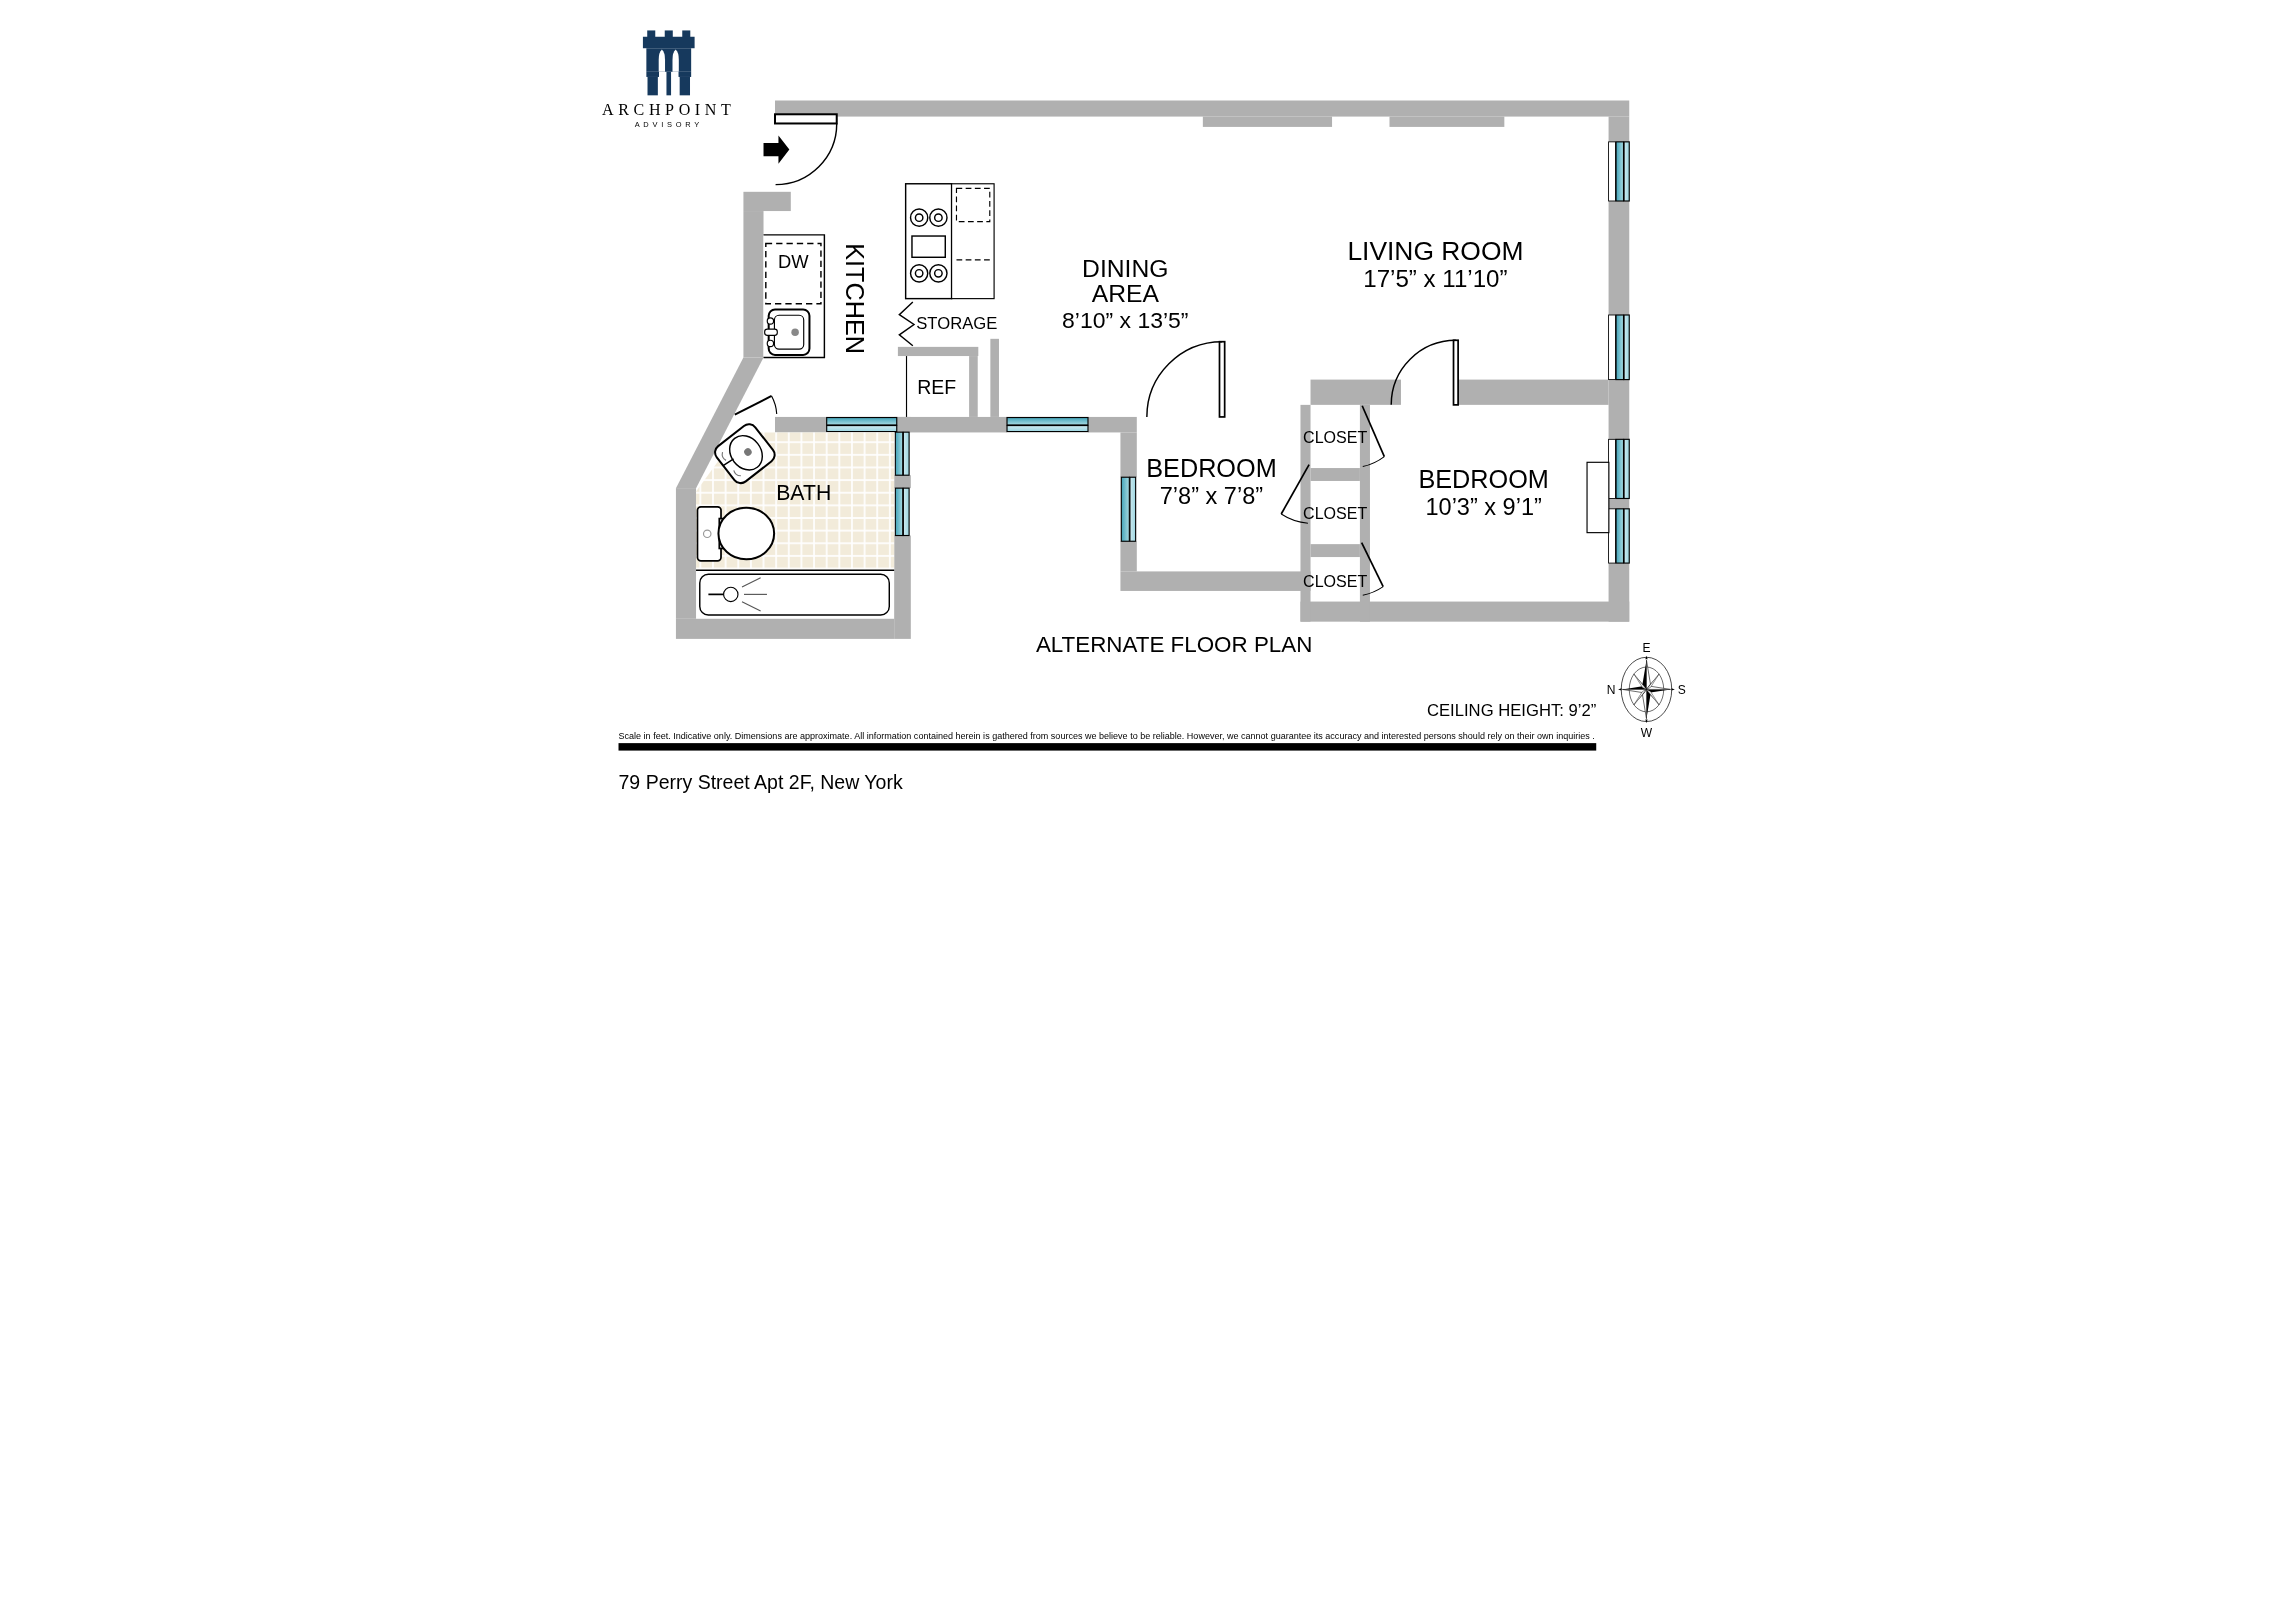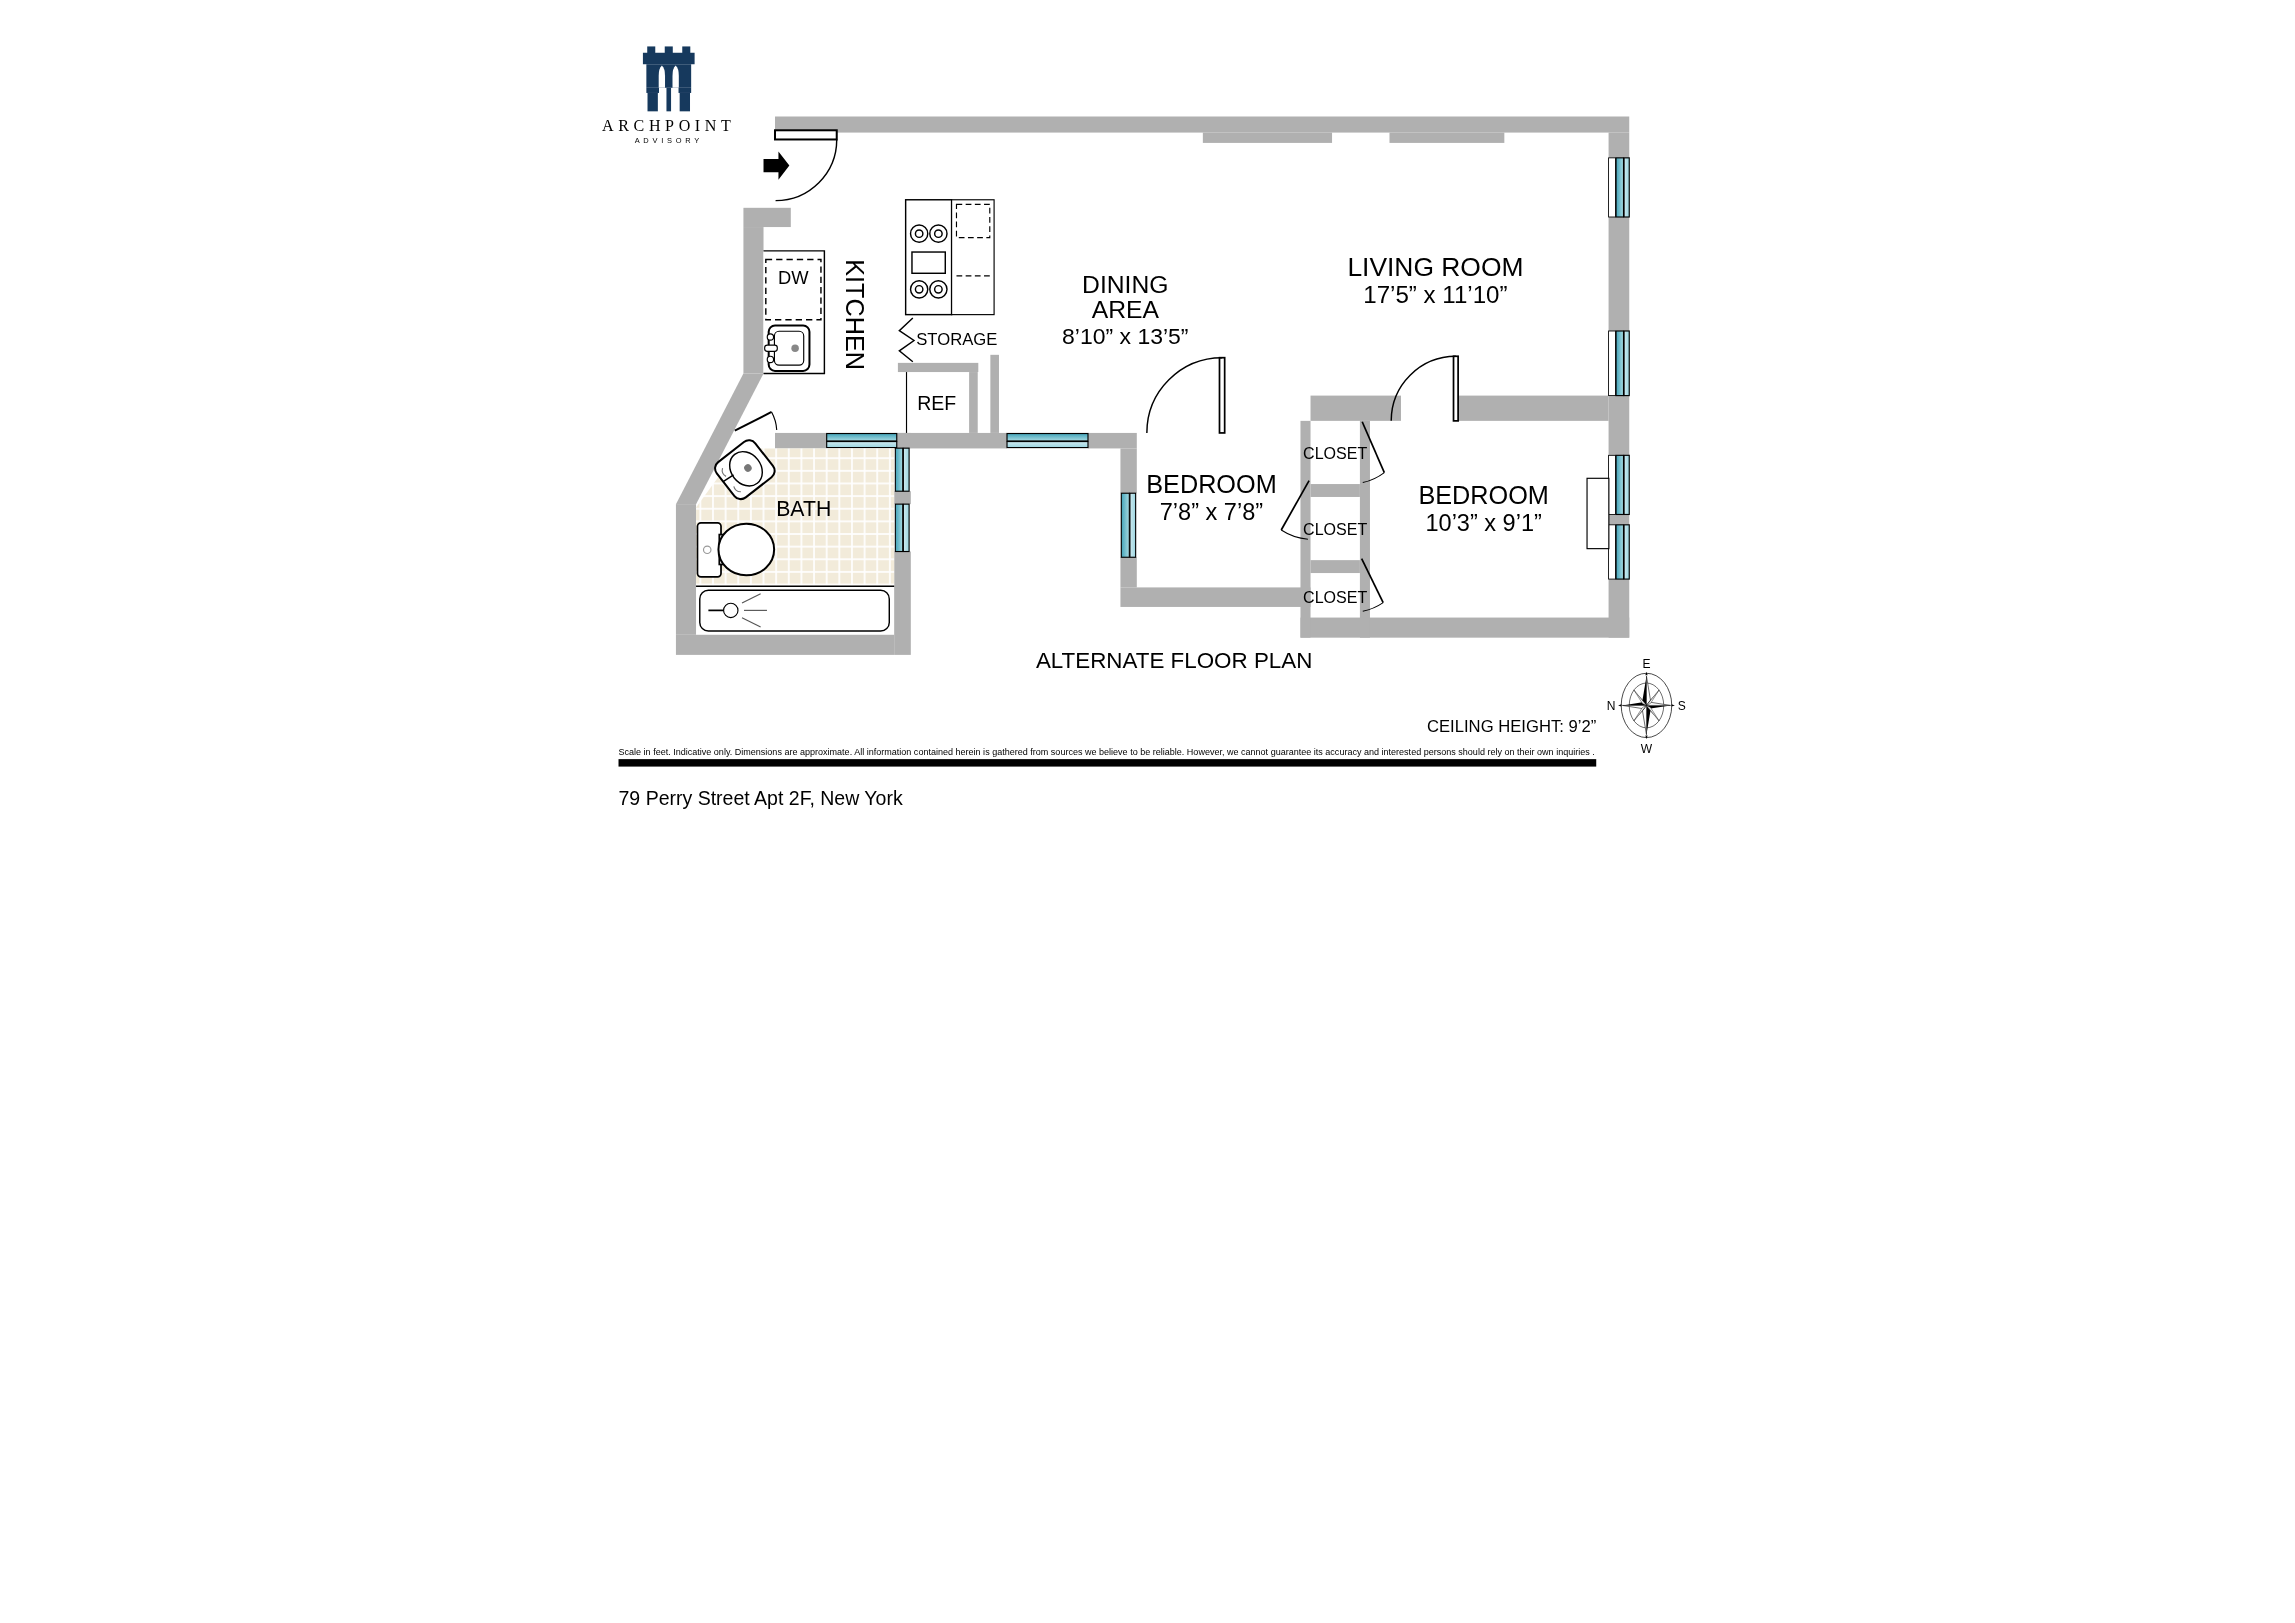--- a/index.html
+++ b/index.html
@@ -1,16 +1,16 @@
 <!DOCTYPE html>
 <html style="font-size:9.2px"><head>
 <meta charset="utf-8">
 <style>
   html,body{margin:0;padding:0;background:#ffffff;}
-  .page{width:100%;max-width:1148px;margin:16px auto;}
+  .page{width:100%;max-width:1148px;margin:0 auto;}
   svg{display:block;width:100%;height:auto;}
   text{font-family:"Liberation Sans", sans-serif;fill:#000;}
   .serif{font-family:"Liberation Serif", serif;}
   .wall{fill:#b0b0b0;}
   .fix{fill:#ffffff;stroke:#000000;}
   .doorline{stroke:#000;fill:none;}
 </style>
 </head>
 <body>
 

